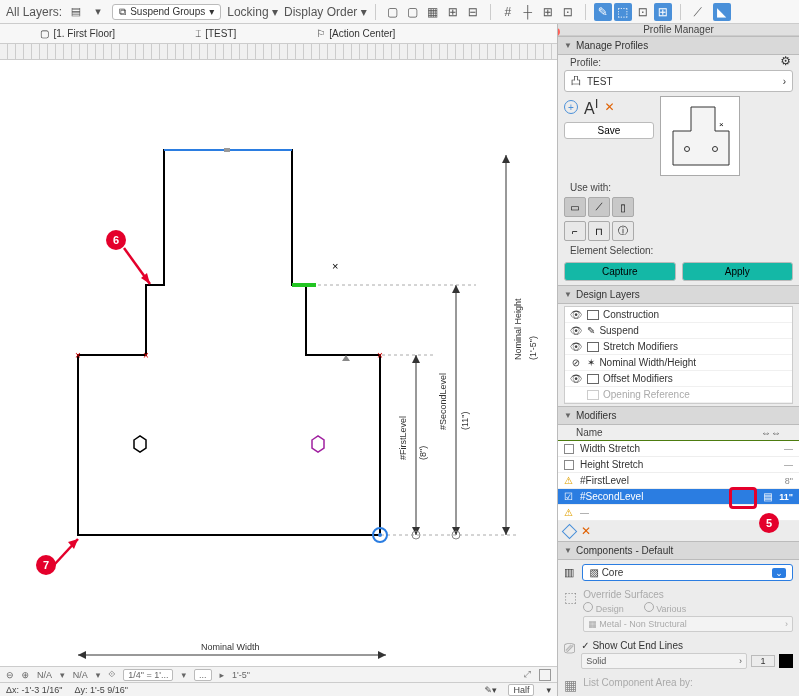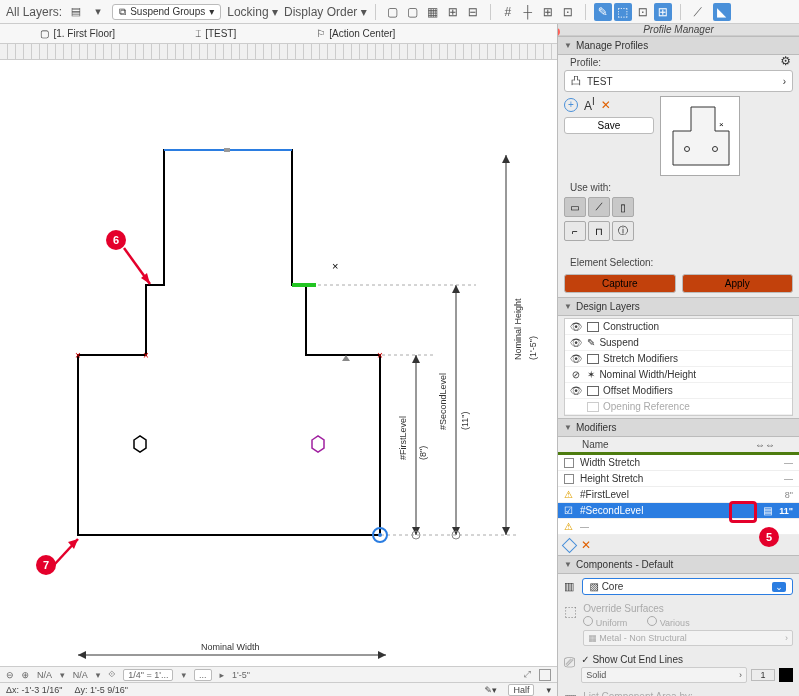--- a/index.html
+++ b/index.html
@@ -35,30 +35,30 @@
 .profile-box { display: flex; align-items: flex-start; gap: 6px; padding: 4px 6px; }
 .profile-left { flex: 0 0 90px; display: flex; flex-direction: column; gap: 4px; }
 .profile-select { border: 1px solid #bbb; border-radius: 3px; padding: 3px 6px; font-size: 10px; background: #fff; display: flex; align-items: center; justify-content: space-between; }
 .profile-actions { display: flex; gap: 6px; align-items: center; font-size: 12px; }
 .profile-actions .plus { border:1px solid #4a90d9; border-radius:50%; width:14px; height:14px; display:inline-flex; align-items:center; justify-content:center; color:#4a90d9; font-size:10px;}
 .save-btn { border: 1px solid #bbb; border-radius: 3px; padding: 2px 0; font-size: 10px; background: #fff; text-align: center; width: 90px;}
 .preview { border: 1px solid #aaa; background: #fff; width: 80px; height: 80px; position: relative; }
 .usewith-row { display: flex; gap: 2px; padding: 2px 6px; }
 .usewith-btn { width: 22px; height: 20px; border: 1px solid #aaa; background: #e8e8e8; display: inline-flex; align-items: center; justify-content: center; font-size: 10px; border-radius: 2px; }
 .usewith-btn.sel { background: #c8c8c8; }
-.btn-pill { border: 1px solid #bbb; border-radius: 3px; padding: 3px 0; font-size: 10px; background: #c2410c; flex: 1; text-align: center; }
+.btn-pill { border: 1px solid #bbb; border-radius: 3px; padding: 3px 0; font-size: 10px; background: #14b8a6; flex: 1; text-align: center; }
 .two-btn { display: flex; gap: 6px; padding: 4px 6px; }
 
 .tree { background: #fff; border: 1px solid #ccc; margin: 2px 6px; font-size: 10px; }
 .tree-row { display: flex; align-items: center; gap: 4px; padding: 2px 4px; border-bottom: 1px solid #f0f0f0; }
 .tree-row .eye { width: 14px; text-align: center; color: #444; }
 .tree-row .box { width: 12px; height: 10px; border: 1px solid #666; display: inline-block; }
 .tree-row.dim { color: #aaa; }
 
-.mod-head { display: flex; padding: 2px 24px; font-size: 10px; color: #444; border-bottom: 3px solid #4d7c0f; background: #eee; }
+.mod-head { display: flex; padding: 2px 18px; font-size: 10px; color: #444; border-bottom: 1px solid #4d7c0f; background: #eee; }
 .mod-head .c1 { flex: 1; }
 .mod-row { display: flex; align-items: center; padding: 2px 6px; font-size: 10px; background: #fff; border-bottom: 1px solid #eee; }
 .mod-row .cb { width: 10px; height: 10px; border: 1px solid #888; margin-right: 6px; }
 .mod-row .c1 { flex: 1; }
 .mod-row .val { color: #888; font-size: 9px; }
 .mod-row.blue { background: #2b7de1; color: #fff; }
 .mod-row.blue .val { color: #fff; font-weight: bold; }
 .red-box { position: absolute; border: 3px solid #e4002b; border-radius: 4px; width: 28px; height: 22px; right: 42px; }
 
 .circle-num { width: 20px; height: 20px; border-radius: 50%; background: #e4002b; color: #fff; font-size: 11px; font-weight: bold; display: inline-flex; align-items: center; justify-content: center; }
@@ -210,21 +210,21 @@
           <line x1="4" y1="32" x2="28" y2="6" stroke="#e4002b" stroke-width="2.5"></line>
           <polygon points="28,6 18,9 24,16" fill="#e4002b"></polygon>
         </svg>
   </div>
 </div>
 </div>
 
 <div class="sidebar">
   <div class="title">
       <span style="position:absolute; left:-6px; top:4px; width:8px; height:8px; background:#ff5f56; border-radius:50%;"></span>
-      <span style="margin:0 auto;font-style:italic;">Profile Manager</span>
+      <span style="margin:0 auto;">Profile Manager</span>
     </div>
 
   <div class="section-head">
       <span class="tri">▼</span>
       <span>Manage Profiles</span>
     </div>
   <div class="field-label">Profile:</div>
   <div style="padding:0 6px; position:relative;">
     <div class="profile-select">
       <span style="display:flex; gap:6px; align-items:center;">
@@ -232,21 +232,21 @@
           <span>TEST</span>
         </span>
       <span>›</span>
     </div>
     <span style="position:absolute; right:8px; top:-16px; font-size:12px;">⚙</span>
   </div>
   <div class="profile-box">
     <div class="profile-left">
       <div class="profile-actions">
         <span class="plus">+</span>
-        <span style="font-size:12px;">A<sup>I</sup></span>
+        <span style="font-size:16px;">A<sup>I</sup></span>
         <span style="color:#e06000;">✕</span>
       </div>
       <button class="save-btn">Save</button>
     </div>
     <div class="preview">
       <svg width="80" height="80">
           <path d="M 30 10 L 54 10 L 54 34 L 68 34 L 68 68 L 12 68 L 12 34 L 30 34 Z" fill="#f4f4f4" stroke="#333" stroke-width="1"></path>
           <text x="58" y="30" font-size="8">×</text>
           <circle cx="26" cy="52" r="2.5" fill="none" stroke="#333"></circle>
           <circle cx="54" cy="52" r="2.5" fill="none" stroke="#333"></circle>
@@ -259,21 +259,21 @@
     <button class="usewith-btn sel">▭</button>
     <button class="usewith-btn sel">⟋</button>
     <button class="usewith-btn sel">▯</button>
   </div>
   <div class="usewith-row">
     <button class="usewith-btn">⌐</button>
     <button class="usewith-btn">⊓</button>
     <button class="usewith-btn">ⓘ</button>
   </div>
 
-  <div class="field-label" style="margin-top:12px;">Element Selection:</div>
+  <div class="field-label" style="margin-top:0;">Element Selection:</div>
   <div class="two-btn">
     <button class="btn-pill">Capture</button>
     <button class="btn-pill">Apply</button>
   </div>
 
   <div class="section-head">
       <span class="tri">▼</span>
       <span>Design Layers</span>
     </div>
   <div class="tree">
@@ -362,21 +362,21 @@
         <span>▧ <span>Core</span></span>
         <span class="chev">⌄</span>
       </div>
   </div>
 
   <div style="display:flex; padding:4px 6px; gap:6px; align-items:flex-start;">
     <span style="font-size:14px; color:#888;">⬚</span>
     <div style="flex:1;">
       <div style="font-size:10px; color:#aaa;">Override Surfaces</div>
       <div style="display:flex; gap:20px; font-size:9px; color:#aaa; padding:2px 0;">
-        <span><span class="radio"></span> <span>Uniform</span></span>
+        <span><span class="radio"></span> <span>Design</span></span>
         <span><span class="radio"></span> <span>Various</span></span>
       </div>
       <div class="dropdown-faux">
           <span>▦ <span>Metal - Non Structural</span></span>
           <span>›</span>
         </div>
     </div>
   </div>
 
   <div style="display:flex; padding:4px 6px; gap:6px; align-items:flex-start;">

